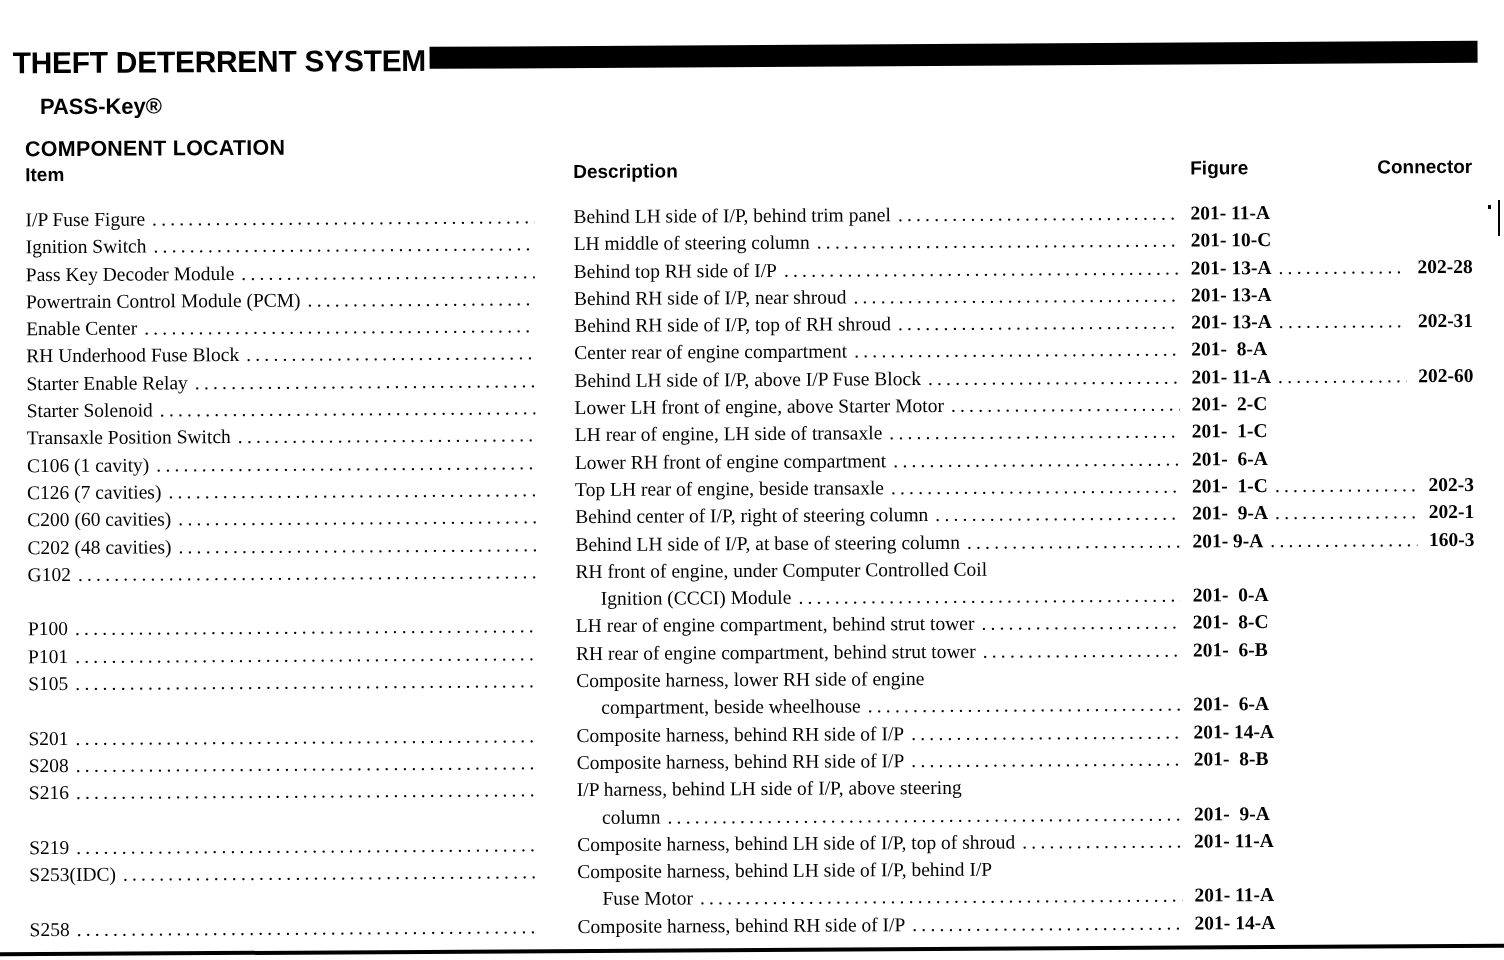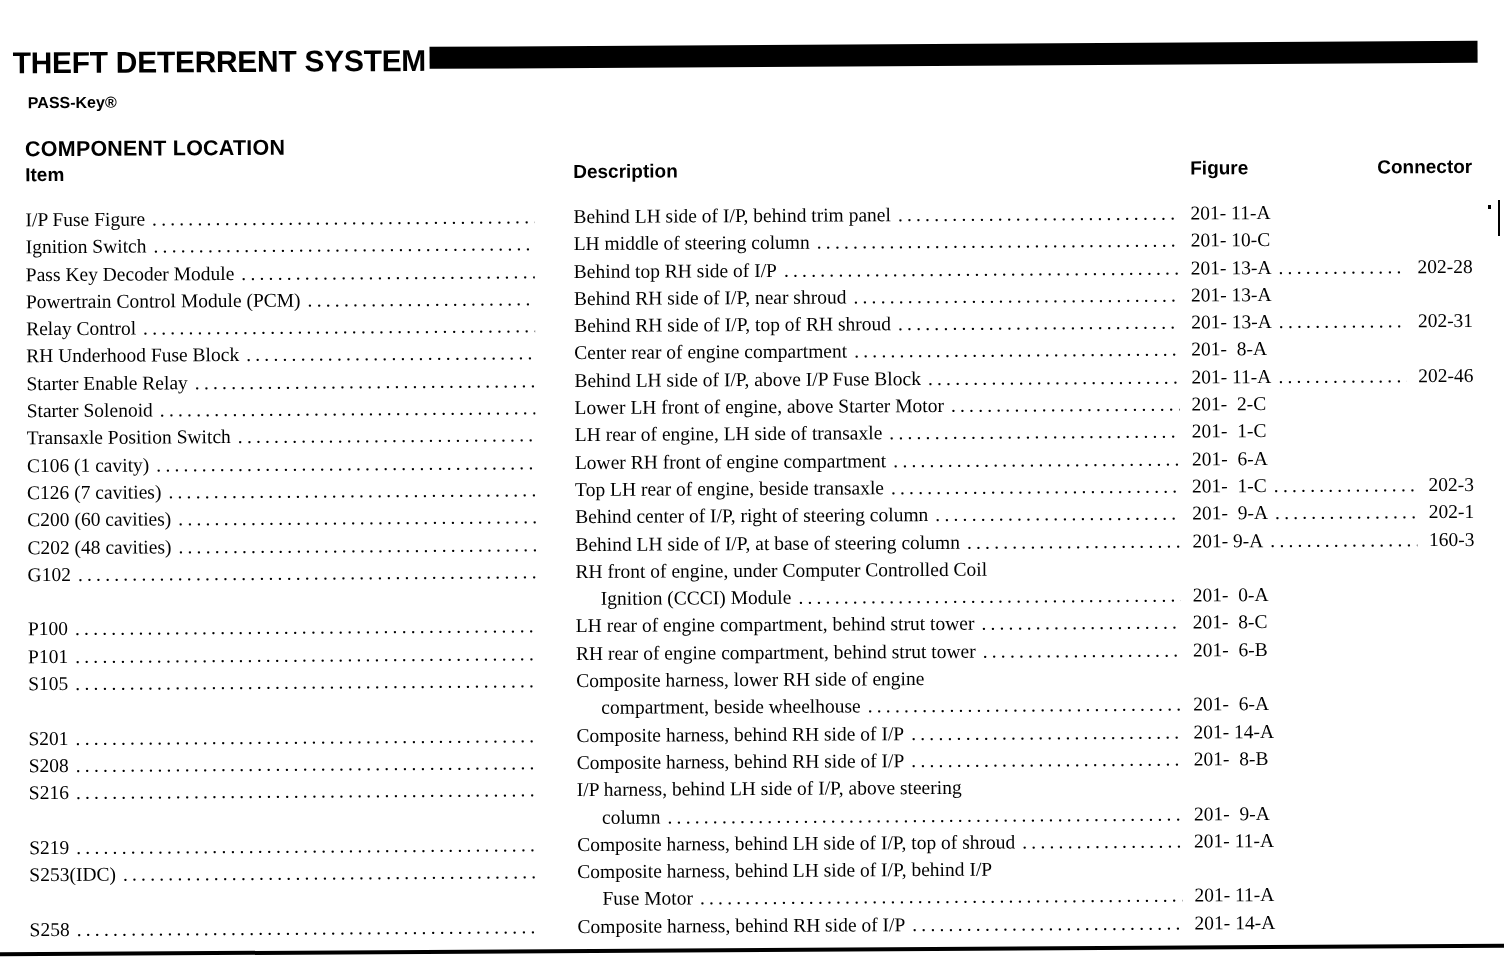--- a/index.html
+++ b/index.html
@@ -11,22 +11,22 @@
   .sheet{position:absolute;inset:0;transform:rotate(-0.33deg);transform-origin:50% 50%;}
 
   
   .page-title{
     position:absolute;left:15px;top:42px;
     font-family:"Liberation Sans",sans-serif;font-weight:bold;
     font-size:30px;letter-spacing:-0.3px;white-space:nowrap;
   }
   .title-bar{position:absolute;left:432px;top:45px;width:1048px;height:22px;background:#000;}
   .subtitle{
-    position:absolute;left:30px;top:90px;
-    font-family:"Liberation Sans",sans-serif;font-weight:bold;font-size:16px;
+    position:absolute;left:42px;top:90px;
+    font-family:"Liberation Sans",sans-serif;font-weight:bold;font-size:22px;
   }
   .section-heading{
     position:absolute;left:27px;top:133px;
     font-family:"Liberation Sans",sans-serif;font-weight:bold;font-size:21.5px;letter-spacing:.2px;
   }
 
   
   .comp-table{position:absolute;left:27px;top:0;width:1447px;}
   .t-head{
     position:absolute;top:160px;left:0;right:0;display:flex;
@@ -36,21 +36,21 @@
   .h-desc{flex:1 1 auto;padding-left:27px;}
   .h-fc{flex:0 0 282px;display:flex;justify-content:space-between;}
 
   .t-body{position:absolute;top:202px;left:0;right:0;font-size:19.5px;}
   .t-line{display:flex;align-items:baseline;height:27.3px;line-height:27.3px;}
   .c-item{display:flex;flex:0 0 521px;min-width:0;}
   .c-desc{display:flex;flex:1 1 auto;min-width:0;padding-left:27px;}
   .c-fig{display:flex;flex:0 0 282px;min-width:0;}
   .txt{white-space:nowrap;}
   .indent{padding-left:25px;}
-  .fig,.conn{white-space:pre;}
+  .fig,.conn{white-space:pre;font-weight:bold;}
   .lead{flex:1 1 auto;min-width:0;overflow:hidden;white-space:nowrap;margin:0 12px 0 7px;}
   .lead::before{
     content:"..................................................................................................................................................";
     letter-spacing:4.2px;
   }
 
   
   .bottom-rule{position:absolute;left:-10px;top:948px;width:1524px;height:4px;background:#000;}
   .edge-line{position:absolute;right:4px;top:200px;width:2px;height:36px;background:#000;}
   .edge-dot{position:absolute;right:13px;top:205px;width:3px;height:4px;background:#000;}
@@ -124,21 +124,21 @@
           <div class="c-desc">
             <span class="txt">Behind RH side of I/P, near shroud</span>
             <span class="lead"></span>
           </div>
           <div class="c-fig">
             <span class="fig">201- 13-A</span>
           </div>
         </div>
         <div class="t-line">
           <div class="c-item">
-            <span class="txt">Relay Control</span>
+            <span class="txt">Enable Center</span>
             <span class="lead"></span>
           </div>
           <div class="c-desc">
             <span class="txt">Behind RH side of I/P, top of RH shroud</span>
             <span class="lead"></span>
           </div>
           <div class="c-fig">
             <span class="fig">201- 13-A</span>
             <span class="lead"></span>
             <span class="conn">202-31</span>
@@ -162,21 +162,21 @@
             <span class="txt">Starter Enable Relay</span>
             <span class="lead"></span>
           </div>
           <div class="c-desc">
             <span class="txt">Behind LH side of I/P, above I/P Fuse Block</span>
             <span class="lead"></span>
           </div>
           <div class="c-fig">
             <span class="fig">201- 11-A</span>
             <span class="lead"></span>
-            <span class="conn">202-46</span>
+            <span class="conn">202-60</span>
           </div>
         </div>
         <div class="t-line">
           <div class="c-item">
             <span class="txt">Starter Solenoid</span>
             <span class="lead"></span>
           </div>
           <div class="c-desc">
             <span class="txt">Lower LH front of engine, above Starter Motor</span>
             <span class="lead"></span>

